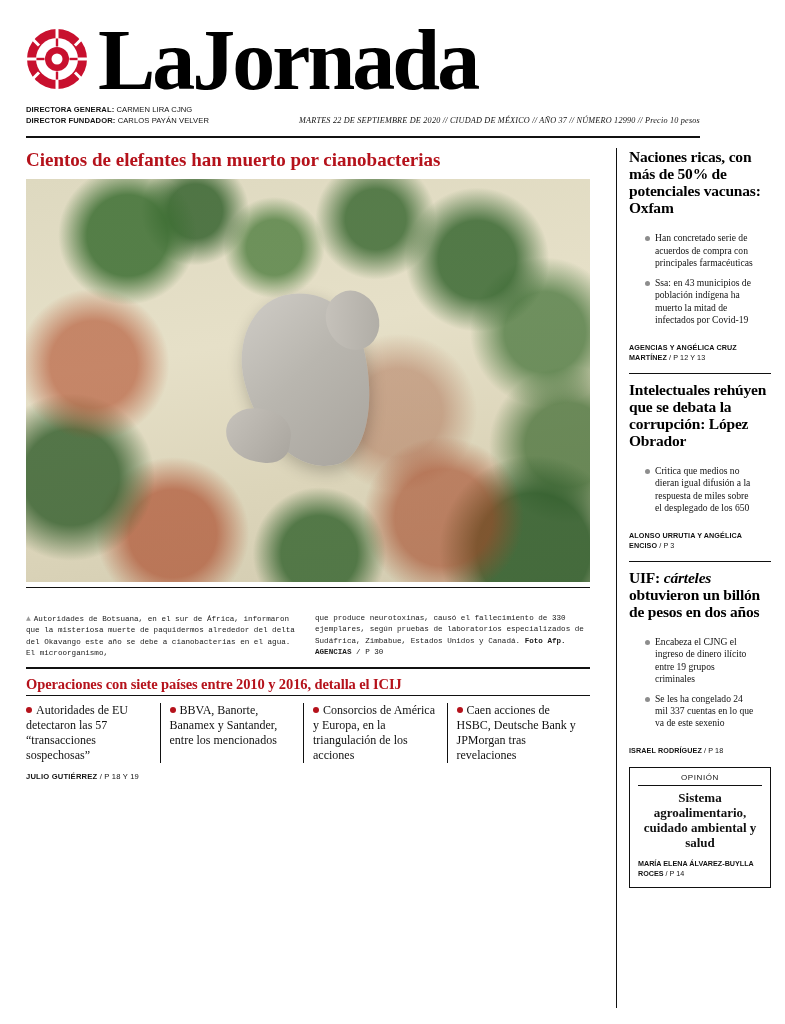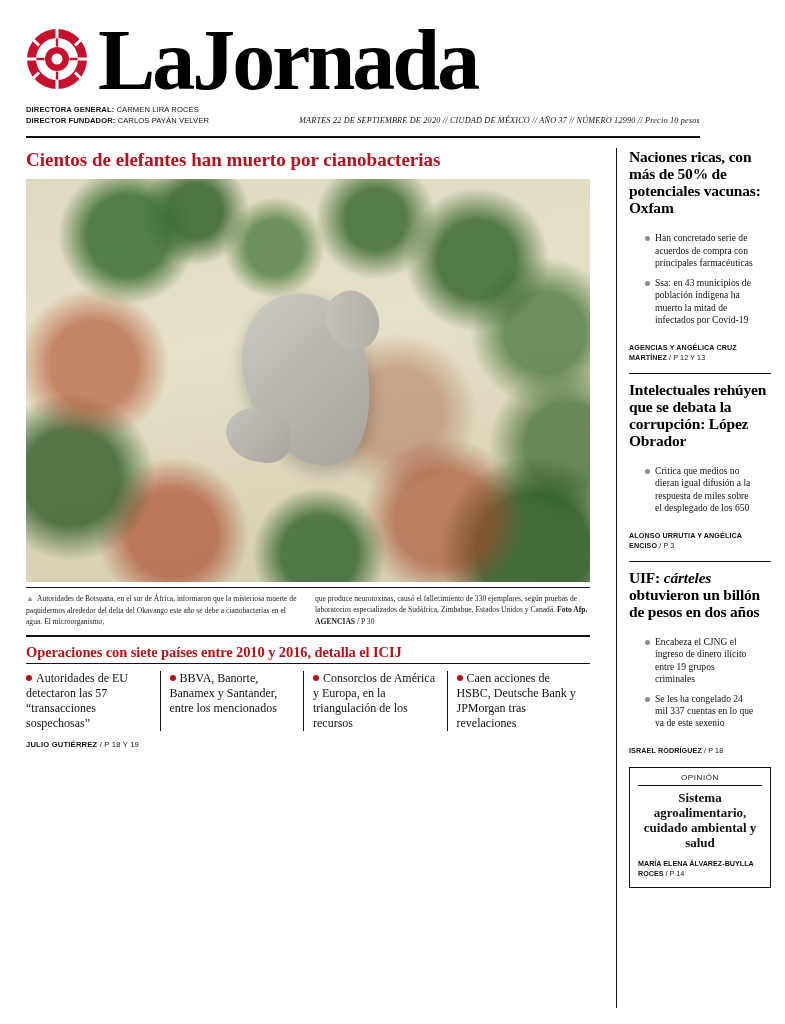--- a/index.html
+++ b/index.html
@@ -156,25 +156,26 @@
     transform: rotate(-12deg);
   }
 
   .caption-rule { border-top: 1px solid #111; margin-top: 5px; }
   .caption-wrap {
     display: flex;
     gap: 14px;
     margin-top: 5px;
   }
   .caption {
-    font-family: Liberation Serif, serif;
+    font-family: Liberation Mono, monospace;
     font-size: 7.6px;
     line-height: 1.48;
     color: #1a1a1a;
     flex: 1;
+    margin-top: 20px;
   }
   .caption .tri {
     color: #9a9a9a;
     font-size: 8px;
     margin-right: 3px;
   }
   .caption b { font-weight: bold; }
 
   
   .main-rule { border-top: 2px solid #111; margin-top: 8px; }
@@ -331,21 +332,21 @@
         </g>
       </svg>
     </div>
     <div class="logo-text">LaJornada</div>
   </div>
 
   <div class="credits-row">
     <div class="credits">
       <div>
         <span class="role">DIRECTORA GENERAL:</span>
-        <span>CARMEN LIRA ROCES</span>
+        <span>CARMEN LIRA CJNG</span>
       </div>
       <div>
         <span class="role">DIRECTOR FUNDADOR:</span>
         <span>CARLOS PAYÁN VELVER</span>
       </div>
     </div>
     <div class="issue-line">MARTES 22 DE SEPTIEMBRE DE 2020 // CIUDAD DE MÉXICO // AÑO 37 // NÚMERO 12990 // Precio 10 pesos</div>
   </div>
   <div class="rule-thick"></div>
 
@@ -381,21 +382,21 @@
 
       <div class="subdeck-rule"></div>
       <div class="subdecks">
         <div class="subdeck">
           <span class="bullet-red"></span><span>Autoridades de EU detectaron las 57 “transacciones sospechosas”</span>
         </div>
         <div class="subdeck">
           <span class="bullet-red"></span><span>BBVA, Banorte, Banamex y Santander, entre los mencionados</span>
         </div>
         <div class="subdeck">
-          <span class="bullet-red"></span><span>Consorcios de América y Europa, en la triangulación de los recursos</span>
+          <span class="bullet-red"></span><span>Consorcios de América y Europa, en la triangulación de los acciones</span>
         </div>
         <div class="subdeck">
           <span class="bullet-red"></span><span>Caen acciones de HSBC, Deutsche Bank y JPMorgan tras revelaciones</span>
         </div>
       </div>
 
       <div class="byline">
         <span>JULIO GUTIÉRREZ</span>
         <span class="pg">/ P 18 Y 19</span>
       </div>

